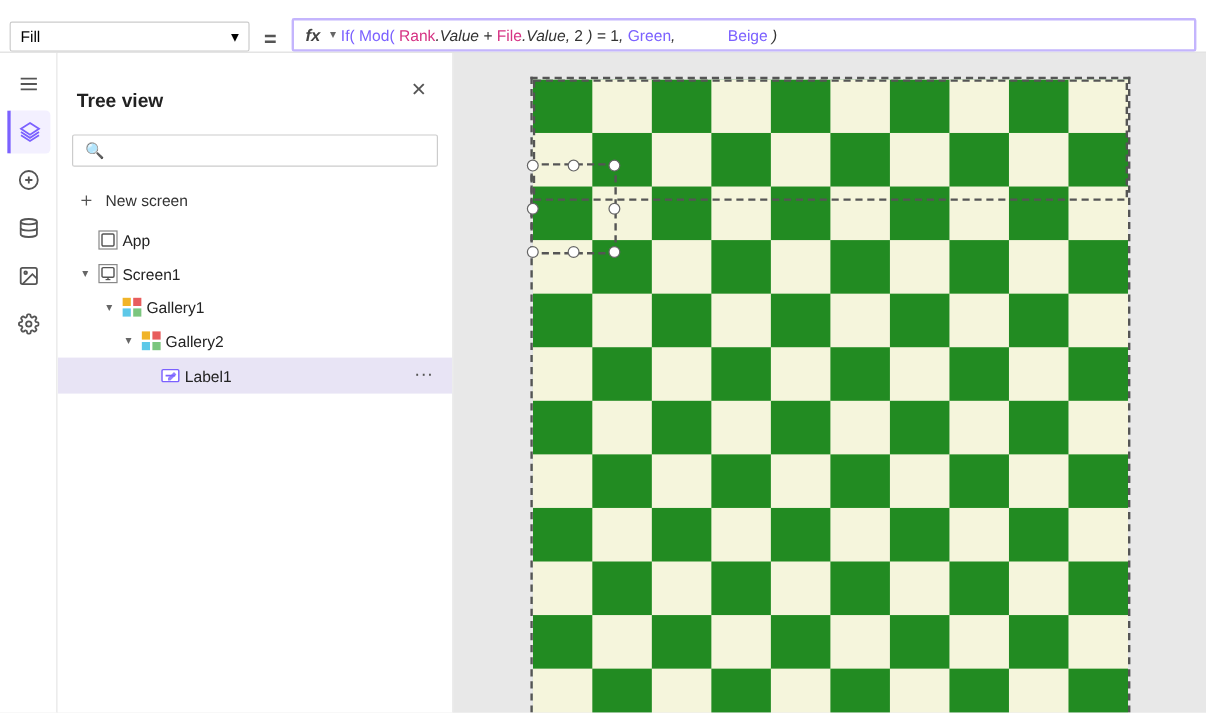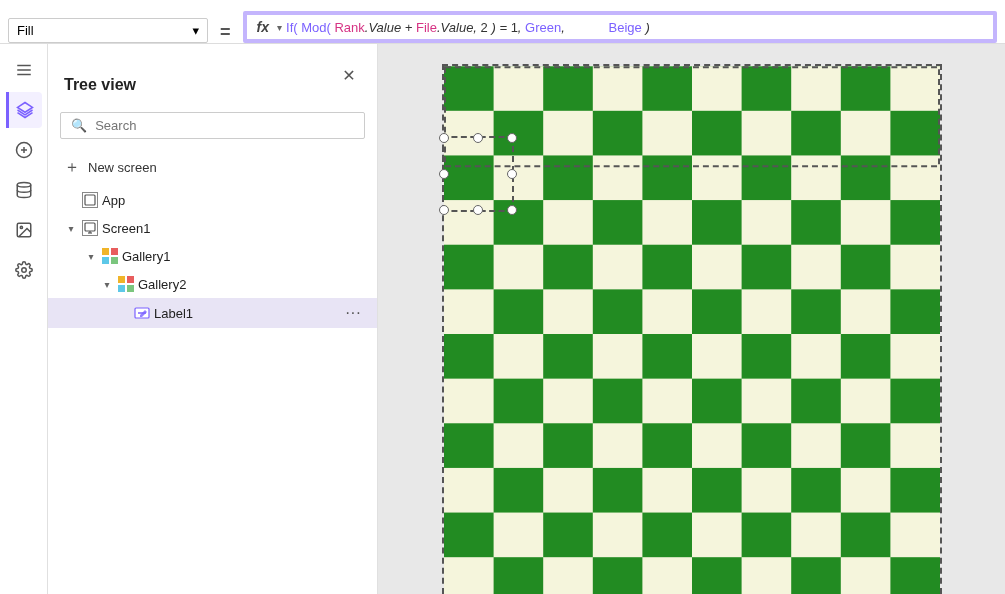--- a/index.html
+++ b/index.html
@@ -29,21 +29,21 @@
     }
     .equals-sign {
       color: #555;
       font-size: 18px;
       font-weight: bold;
       margin: 0 4px;
     }
     .fx-container {
       display: flex;
       align-items: center;
-      border: 4px solid #c4b5fd;
+      border: 2px solid #c4b5fd;
       border-radius: 2px;
       padding: 4px 10px;
       flex: 1;
       background: #fff;
       gap: 4px;
     }
     .fx-label {
       color: #444;
       font-style: italic;
       font-weight: bold;
@@ -326,21 +326,20 @@
     </div>
   </div>
 
   <div class="tree-panel">
     <div class="tree-header">
       <span class="tree-title">Tree view</span>
       <span class="tree-close">✕</span>
     </div>
     <div class="search-box">
       <span class="search-icon">🔍</span>
-      <input type="text" placeholder="Search" style="">
     </div>
     <div class="new-screen-btn">
       <span class="new-screen-plus">＋</span>
       <span>New screen</span>
     </div>
     <div class="tree-items">
 
       <div class="tree-item">
         <span class="chevron"></span>
         <span class="icon-box">

